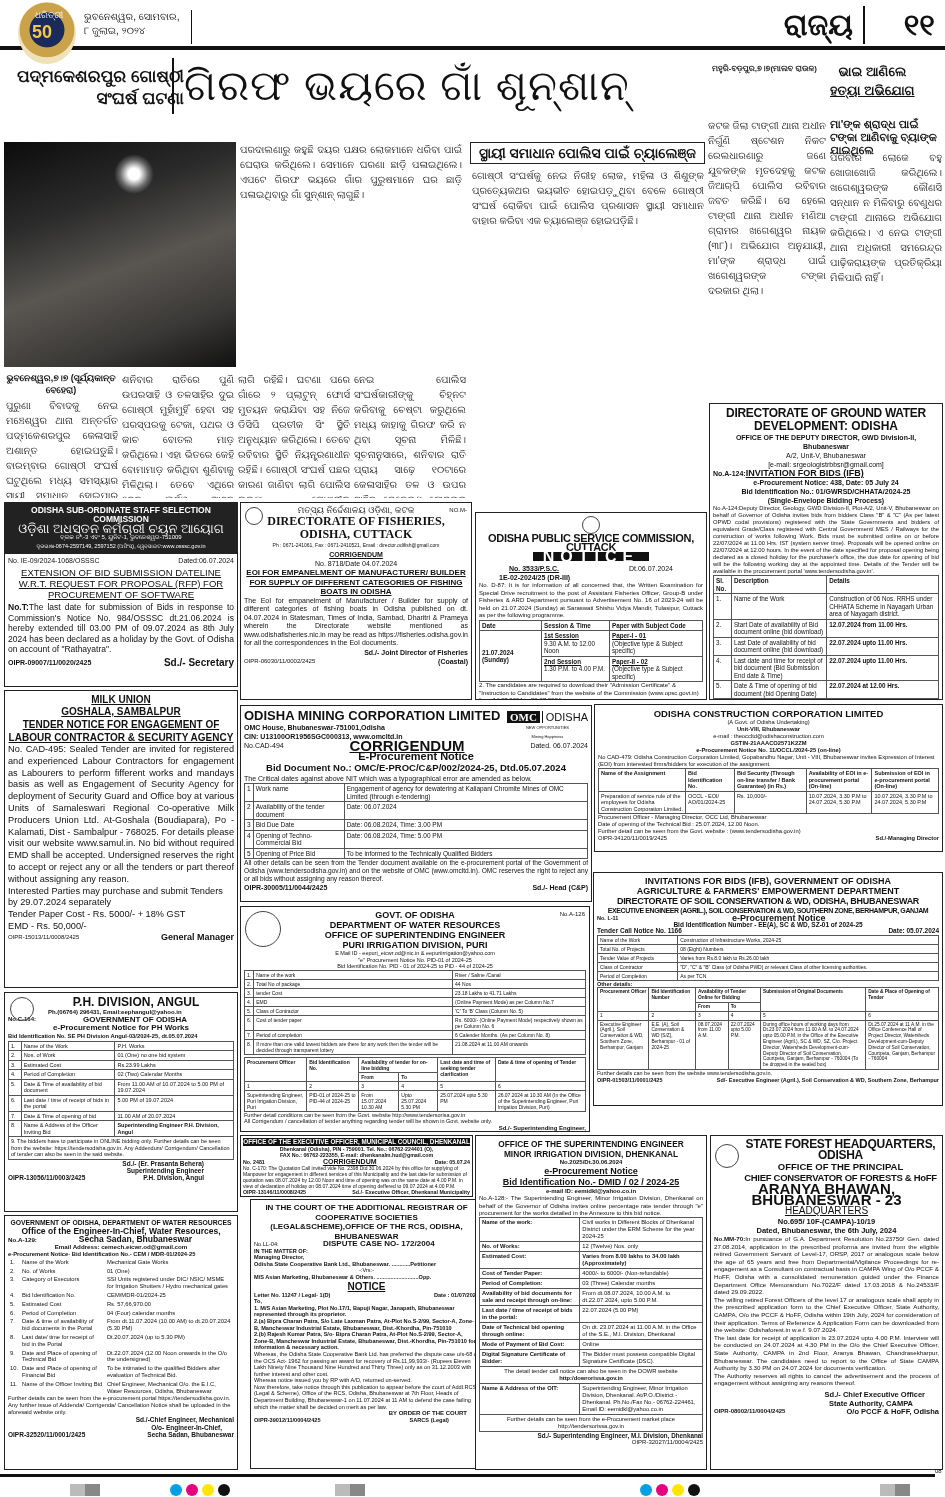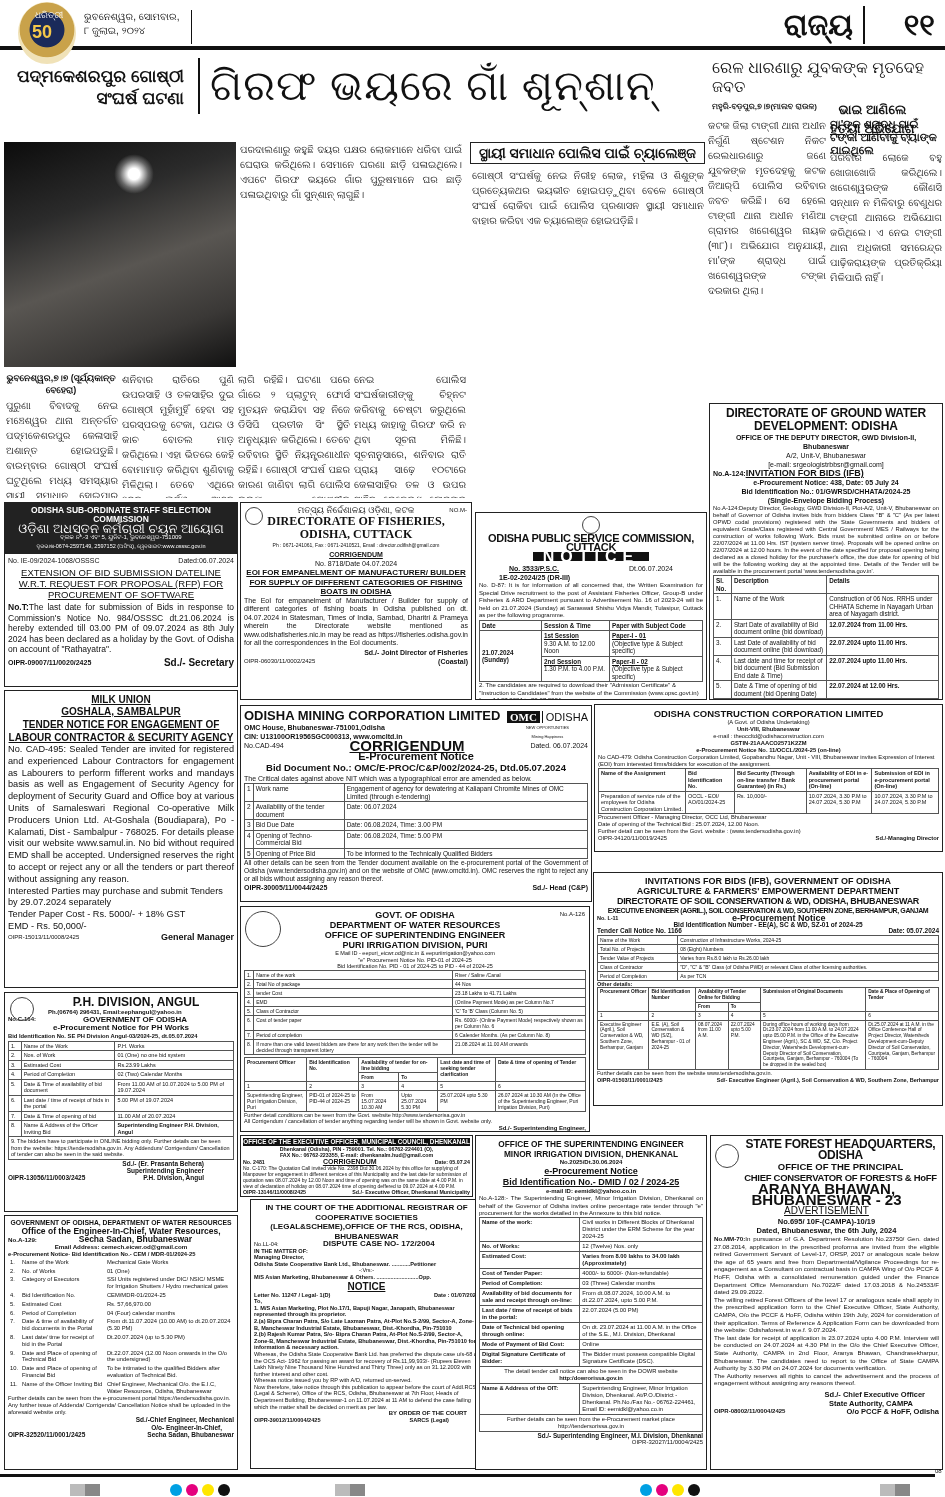--- a/index.html
+++ b/index.html
@@ -6,21 +6,21 @@
 body{width:945px;height:1497px;background:#fff;font-family:"Liberation Sans",sans-serif;color:#111;position:relative;overflow:hidden}
 .abs{position:absolute}
 .masthead{left:0;top:0;width:945px;height:50px;border-bottom:4px solid #111}
 .logo{left:18px;top:2px;width:58px;height:62px;border-radius:50%;background:radial-gradient(circle at 50% 45%,#1a2a5a 0 38%,#c9a24a 40% 60%,#f0e2b8 62%);}
 .logo .yr{position:absolute;left:14px;top:20px;color:#f5c84a;font-weight:bold;font-size:18px}
 .logo .lab{position:absolute;left:17px;top:8px;color:#fff;font-size:9px}
 .dateline{left:84px;top:10px;font-size:10px;line-height:14px;border-right:1px solid #111;padding-right:12px;height:34px}
 .section{right:80px;top:6px;font-size:30px;font-weight:bold;padding-right:10px;border-right:2px solid #111;height:38px;line-height:38px}
 .pageno{right:10px;top:6px;font-size:30px;font-weight:bold;line-height:38px}
 .kicker{left:6px;top:66px;width:178px;font-size:17px;font-weight:bold;text-align:right;line-height:22px}
-.headline{left:198px;top:58px;width:520px;font-size:42px;border-left:2px solid #111;padding-left:10px;height:56px;line-height:56px;letter-spacing:1px}
+.headline{left:172px;top:58px;width:520px;font-size:42px;border-left:2px solid #111;padding-left:10px;height:56px;line-height:56px;letter-spacing:1px}
 .rhead{left:712px;top:58px;width:230px;font-size:15px;line-height:19px}
 .photo{left:4px;top:142px;width:232px;height:225px;background:linear-gradient(160deg,#0c0c0c 0%,#2b2b2b 30%,#595652 55%,#3a3836 80%,#111 100%)}
 .photo .light{position:absolute;left:110px;top:12px;width:40px;height:40px;border-radius:50%;background:radial-gradient(circle,#fff 0 20%,rgba(255,255,255,.3) 50%,transparent 70%)}
 .col{font-size:10px;line-height:15px;color:#222;text-align:justify;overflow:hidden}
 .box{border:1.5px solid #222;background:#fff;overflow:hidden;font-size:7px;line-height:9px;padding:3px}
 .box .c{text-align:center}
 .box .u{text-decoration:underline}
 .box table{width:100%;border-collapse:collapse;font-size:6.3px;line-height:7.5px}
 .box td,.box th{border:0.8px solid #555;padding:1px 2px;vertical-align:top;text-align:left}
 .box .sig{text-align:right;font-weight:bold;font-size:8px}
@@ -50,21 +50,20 @@
   <div class="abs pageno">୧୧</div>
 </div>
 
 <div class="abs kicker">
   <div>ପଦ୍ମକେଶରପୁର ଗୋଷ୍ଠୀ</div>
   <div>ସଂଘର୍ଷ ଘଟଣା</div>
 </div>
 <div class="abs headline">ଗିରଫ ଭୟରେ ଗାଁ ଶୂନ୍‌ଶାନ୍‌</div>
 
 <div class="abs rhead">
-  <div style="font-size:16px">ରେଳ ଧାରଣାରୁ ଯୁବକଙ୍କ ମୃତଦେହ ଜବତ</div>
   <div style="display:flex;gap:8px;margin-top:4px">
     <div style="width:110px;font-size:8px;line-height:13px" class="col">
       <div style="font-weight:bold">ମହୁରି-ବଡ଼ପୁର,୭।୭(ମାଲବ ରାଉଳ)</div>
     </div>
     <div style="font-weight:bold;font-size:13px;text-align:center">
       <div>ଭାଇ ଆଣିଲେ</div>
       <div style="text-decoration:underline">ହତ୍ୟା ଅଭିଯୋଗ</div>
     </div>
   </div>
 </div>
@@ -743,21 +742,21 @@
   <div class="sig" style="font-size:6.3px">Sd./- Superintending Engineer, M.I. Division, Dhenkanal</div>
   <div style="text-align:right">OIPR-32027/11/0004/2425</div>
 </div>
 
 <div class="abs box" style="left:710px;top:1135px;width:233px;height:335px;font-size:6.2px;line-height:7.6px">
   <div style="position:absolute;left:4px;top:8px;width:24px;height:24px;border-radius:50%;border:1px solid #444"></div>
   <div style="padding-left:28px;text-align:center;font-weight:bold;font-size:12px;line-height:11px;letter-spacing:-0.3px">STATE FOREST HEADQUARTERS, ODISHA</div>
   <div style="padding-left:28px;text-align:center;font-weight:bold;font-size:9.5px;line-height:11px">OFFICE OF THE PRINCIPAL</div>
   <div style="padding-left:28px;text-align:center;font-weight:bold;font-size:9.5px;line-height:11px;letter-spacing:-0.3px">CHIEF CONSERVATOR OF FORESTS &amp; HoFF</div>
   <div class="c" style="font-weight:bold;font-size:15px;line-height:11px">ARANYA BHAWAN, BHUBANESWAR - 23</div>
-  <div class="c u" style="font-size:10px;line-height:12px">ADVERTISEMENT</div>
+  <div class="c u" style="font-size:10px;line-height:12px">HEADQUARTERS</div>
   <div class="c" style="font-weight:bold;font-size:7.5px;line-height:9px">No.695/ 10F-(CAMPA)-10/19</div>
   <div class="c" style="font-weight:bold;font-size:7.5px;line-height:9px">Dated, Bhubaneswar, the 6th July, 2024</div>
   <div style="text-align:justify"><b>No.MM-70:</b><span>In pursuance of G.A. Department Resolution No.23750/ Gen. dated 27.08.2014, application in the prescribed proforma are invited from the eligible retired Government Servant of Level-17, ORSP, 2017 or analogous scale below the age of 65 years and free from Departmental/Vigilance Proceedings for re-engagement as a Consultant on contractual basis in CAMPA Wing of O/o PCCF &amp; HoFF, Odisha with a consolidated remuneration guided under the Finance Department Office Memorandum No.7022/F dated 17.03.2018 &amp; No.24533/F dated 29.09.2022.</span></div>
   <div style="text-align:justify">The willing retired Forest Officers of the level 17 or analogous scale shall apply in the prescribed application form to the Chief Executive Officer, State Authority, CAMPA, O/o the PCCF &amp; HoFF, Odisha within 19th July, 2024 for consideration of their application. Terms of Reference &amp; Application Form can be downloaded from the website: Odishaforest.in w.e.f. 9.07.2024.</div>
   <div style="text-align:justify">The last date for receipt of application is 23.07.2024 upto 4.00 P.M. Interview will be conducted on 24.07.2024 at 4.30 PM in the O/o the Chief Executive Officer, State Authority, CAMPA in 2nd Floor, Aranya Bhawan, Chandrasekharpur, Bhubaneswar. The candidates need to report to the Office of State CAMPA Authority by 3.30 PM on 24.07.2024 for documents verification.</div>
   <div style="text-align:justify">The Authority reserves all rights to cancel the advertisement and the process of engagement without assigning any reasons thereof.</div>
   <div class="sig" style="font-size:7.5px;line-height:9px;padding-right:14px;margin-top:3px">Sd./- Chief Executive Officer</div>
   <div class="sig" style="font-size:7.5px;line-height:9px;padding-right:26px">State Authority, CAMPA</div>
   <div class="row" style="font-weight:bold">
       <span style="font-size:6px">OIPR-08002/11/0004/2425</span>

